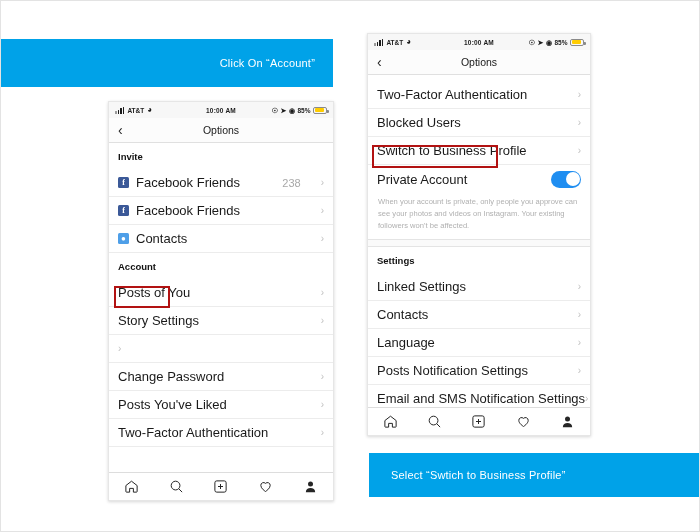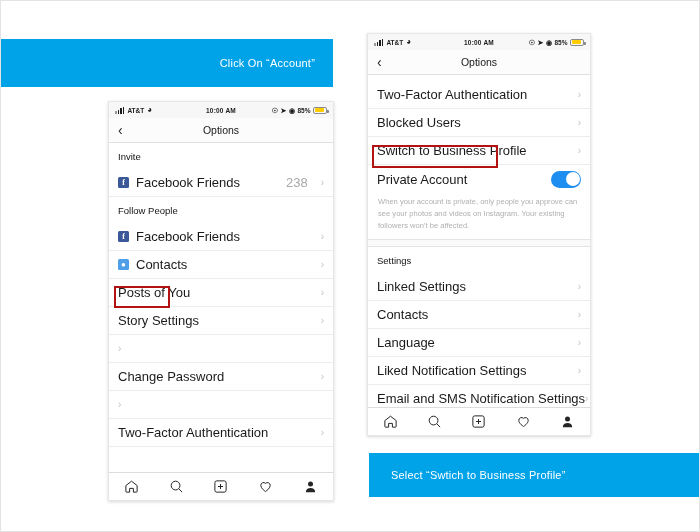--- a/index.html
+++ b/index.html
@@ -159,36 +159,36 @@
     border-bottom: 1px solid #ececec;
   }
   .row.no-border { border-bottom: none; }
   .row .label {
     font-size: 13px;
     color: #1a1a1a;
     flex: 1 1 auto;
     white-space: nowrap;
   }
   .row .count {
-    font-size: 13px;
+    font-size: 11px;
     color: #a8a8a8;
-    margin-right: 13px;
+    margin-right: 20px;
   }
   .chev {
     font-size: 10px;
     color: #c2c2c2;
     line-height: 1;
     font-weight: 300;
   }
   .row.header {
     height: 26px;
     border-bottom: none;
   }
   .row.header .label {
-    font-weight: normal;
+    font-weight: bold;
     font-size: 9.5px;
     color: #121212;
   }
   .thick-sep {
     height: 6px;
     background: #fafafa;
     border-top: 1px solid #e4e4e4;
     border-bottom: 1px solid #e4e4e4;
   }
 
@@ -304,50 +304,51 @@
       <div class="row header">
         <span class="label">Invite</span>
       </div>
       <div class="row">
         <span class="rowicon fb-icon">f</span>
         <span class="label">Facebook Friends</span>
         <span class="count">238</span>
         <span class="chev">›</span>
       </div>
 
-      <div class="row header">
-        <span class="label">Follow People</span>
-      </div>
       <div class="row">
         <span class="rowicon fb-icon">f</span>
         <span class="label">Facebook Friends</span>
         <span class="chev">›</span>
       </div>
       <div class="row">
         <span class="rowicon contact-icon">●</span>
         <span class="label">Contacts</span>
         <span class="chev">›</span>
       </div>
 
+      <div class="row header">
+        <span class="label">Account</span>
+      </div>
       <div class="row">
         <span class="label">Posts of You</span>
         <span class="chev">›</span>
       </div>
       <div class="row">
         <span class="label">Story Settings</span>
         <span class="chev">›</span>
       </div>
       <div class="row">
         <span class="chev">›</span>
       </div>
       <div class="row">
         <span class="label">Change Password</span>
         <span class="chev">›</span>
       </div>
       <div class="row">
+        <span class="label">Posts You've Liked</span>
         <span class="chev">›</span>
       </div>
       <div class="row">
         <span class="label">Two-Factor Authentication</span>
         <span class="chev">›</span>
       </div>
     </div>
 
     <div class="tabbar">
       <span>
@@ -448,21 +449,21 @@
       </div>
       <div class="row">
         <span class="label">Contacts</span>
         <span class="chev">›</span>
       </div>
       <div class="row">
         <span class="label">Language</span>
         <span class="chev">›</span>
       </div>
       <div class="row">
-        <span class="label">Liked Notification Settings</span>
+        <span class="label">Posts Notification Settings</span>
         <span class="chev">›</span>
       </div>
       <div class="row">
         <span class="label">Email and SMS Notification Settings</span>
         <span class="chev">›</span>
       </div>
     </div>
 
     <div class="tabbar">
       <span>

